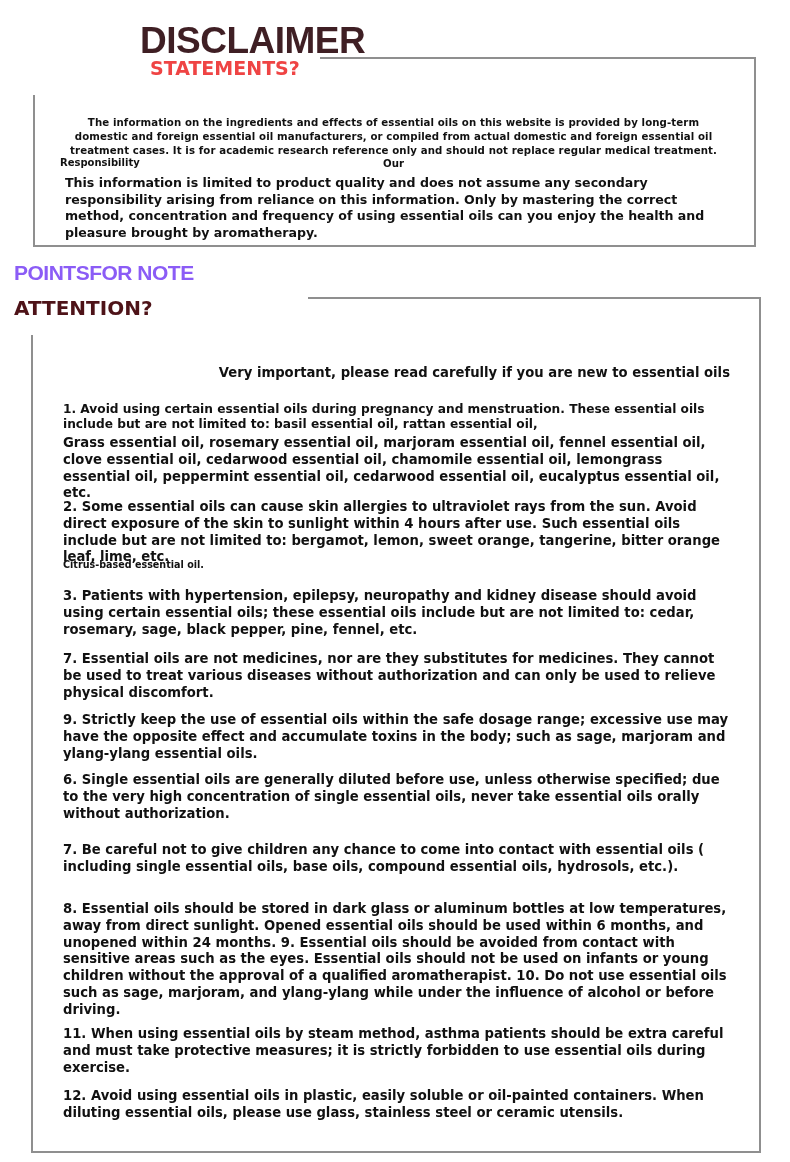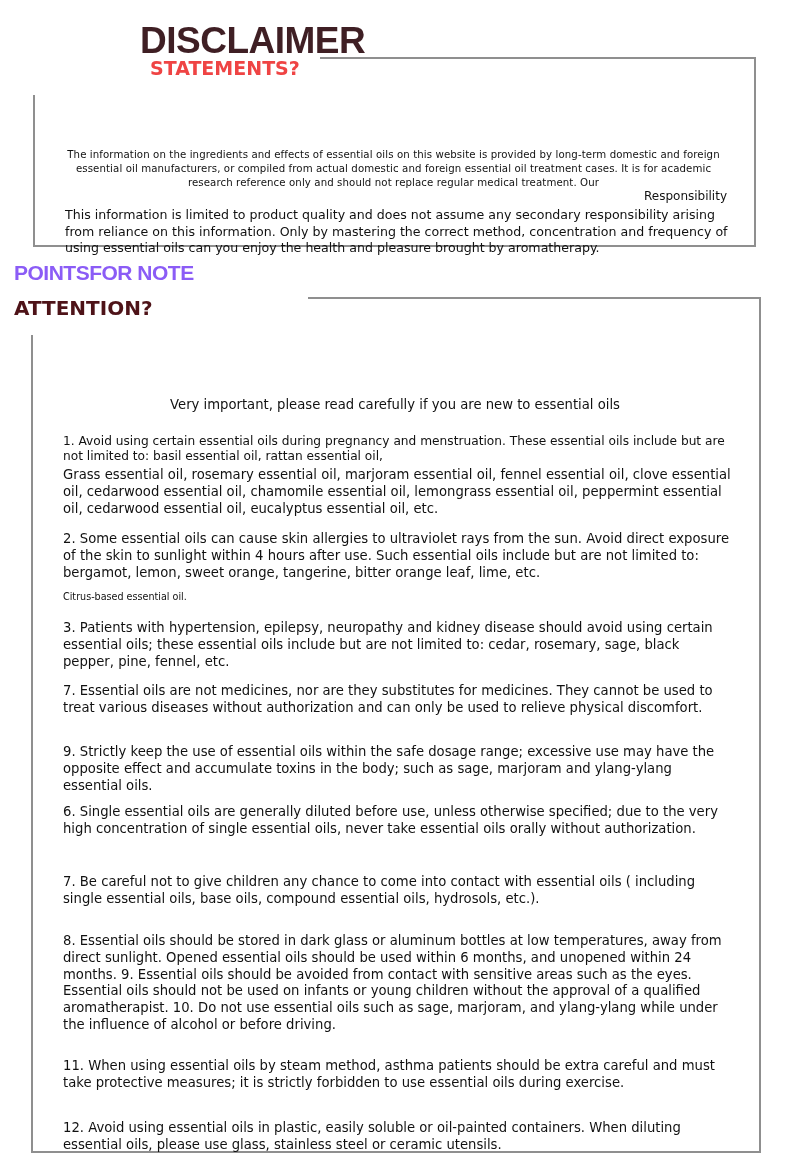--- a/index.html
+++ b/index.html
@@ -12,45 +12,45 @@
   .abs { position: absolute; }
   .heading-main {
     font-family: "Liberation Sans", sans-serif; font-weight: bold;
     color: #3f1f24; letter-spacing: -0.5px; white-space: nowrap;
   }
   .heading-sub {
     font-family: "DejaVu Sans", sans-serif; font-weight: bold;
     color: #3f1f24; white-space: nowrap;
   }
   .line { background: #8f8f8f; position: absolute; }
-  .txt { font-family: "DejaVu Sans", sans-serif; font-weight: normal; color: #111; margin-top: 32px; }
+  .txt { font-family: "DejaVu Sans", sans-serif; font-weight: bold; color: #111; }
 
   
   #h1 { left: 140px; top: 20px; font-size: 37px; }
   #h1sub { left: 150px; top: 57px; font-size: 19px; color: #ef4444; }
   #b1-top { left: 320px; top: 57px; width: 436px; height: 2px; }
   #b1-right { left: 754px; top: 57px; width: 2px; height: 190px; }
   #b1-left { left: 33px; top: 95px; width: 2px; height: 152px; }
   #b1-bottom { left: 33px; top: 245px; width: 723px; height: 2px; }
   #disc-p1 {
     left: 60px; top: 116px; width: 667px; font-size: 10.2px; line-height: 13.8px;
     text-align: center; letter-spacing: 0.1px;
   }
-  #disc-resp { left: 60px; top: 157px; width: 667px; font-size: 12px; text-align: right; }
+  #disc-resp { left: 60px; top: 157px; width: 667px; font-size: 10px; text-align: left; }
   #disc-p2 { left: 65px; top: 175px; width: 670px; font-size: 12.6px; line-height: 16.5px; }
 
   
   #h2 { left: 14px; top: 261px; font-size: 21px; color: #8b5cf6; }
   #h2sub { left: 14px; top: 296px; font-size: 20px; color: #4e1318; }
   #b2-top { left: 308px; top: 297px; width: 453px; height: 2px; }
   #b2-right { left: 759px; top: 297px; width: 2px; height: 856px; }
   #b2-left { left: 31px; top: 335px; width: 2px; height: 818px; }
   #b2-bottom { left: 31px; top: 1151px; width: 730px; height: 2px; }
 
-  #intro { left: 60px; top: 365px; width: 670px; font-size: 13.2px; text-align: center; }
+  #intro { left: 60px; top: 365px; width: 670px; font-size: 13.2px; text-align: right; }
 
   .item { position: absolute; left: 63px; width: 670px; font-size: 13.2px; line-height: 16.8px; }
   .item.small { font-size: 12.2px; line-height: 15px; }
   .note { position: absolute; left: 63px; font-size: 9.6px; }
 </style>
 </head>
 <body>
 
 <div class="abs heading-main" id="h1">DISCLAIMER</div>
 <div class="abs heading-sub" id="h1sub">STATEMENTS?</div>

